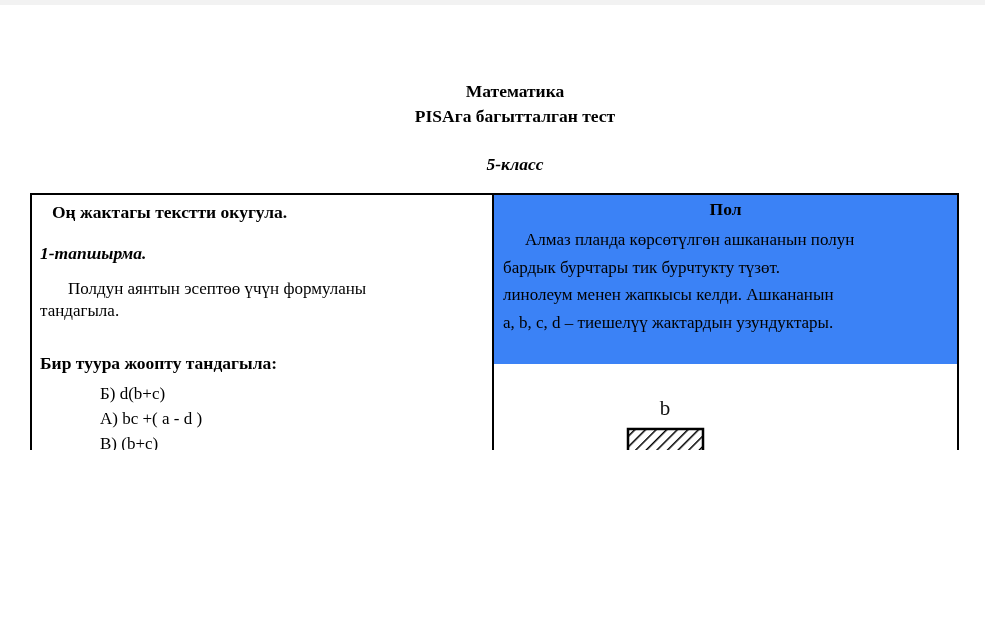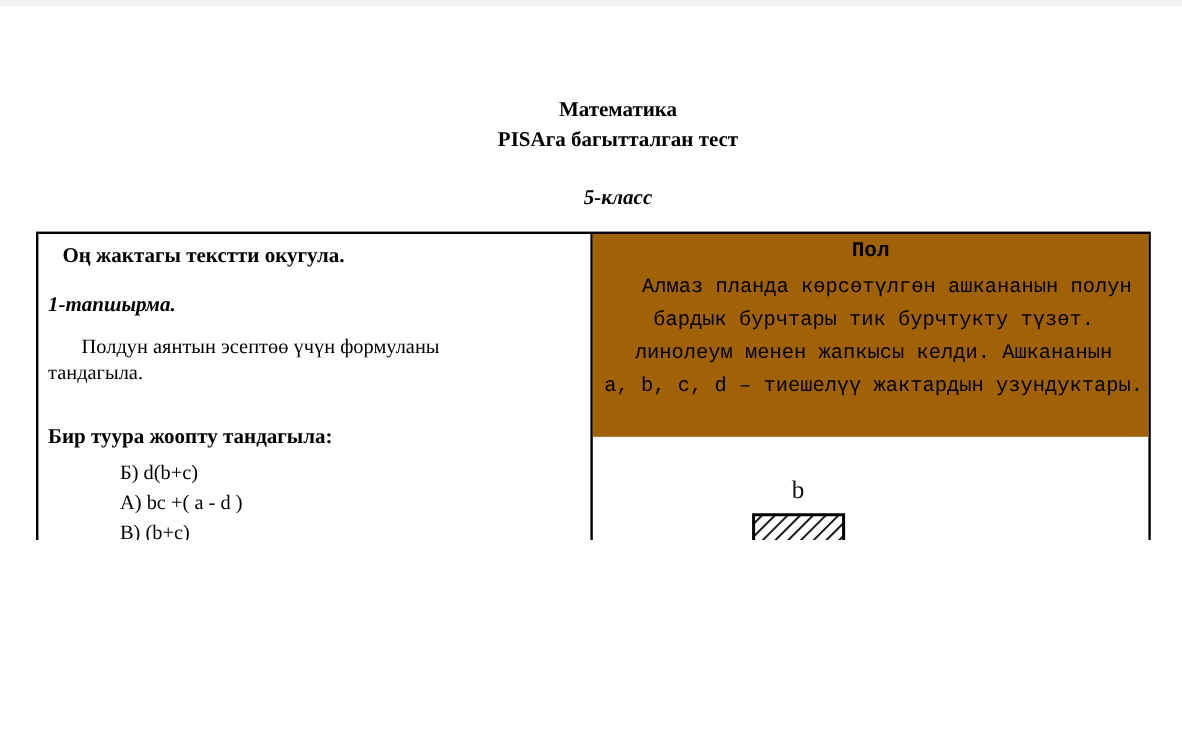--- a/index.html
+++ b/index.html
@@ -65,37 +65,35 @@
   .lc-prompt {
     margin: 30px 0 0 8px;
     font-weight: bold;
     font-size: 17.5px;
     line-height: 23px;
   }
   .lc-options { margin-top: 6px; }
   .lc-option { margin-left: 68px; font-size: 17px; line-height: 25px; }
 
   .rc-gray {
-    background: #a16207;
+    background: #3b82f6;
     height: 166px;
     padding-top: 3px;
-    font-family: Liberation Mono, monospace;
   }
   .rc-heading {
     text-align: center;
     font-weight: bold;
     font-size: 17.5px;
     line-height: 22px;
   }
   .rc-line {
     margin-left: 9px;
     margin-right: 4px;
     font-size: 17px;
     line-height: 27.5px;
-    text-align: center;
   }
   .rc-line.first { margin-top: 6px; text-indent: 22px; }
 
   .figure-svg {
     position: absolute;
     left: 580px; top: 388px;
     width: 270px; height: 235px;
   }
   .fig-label {
     font-family: "Liberation Serif", serif;

